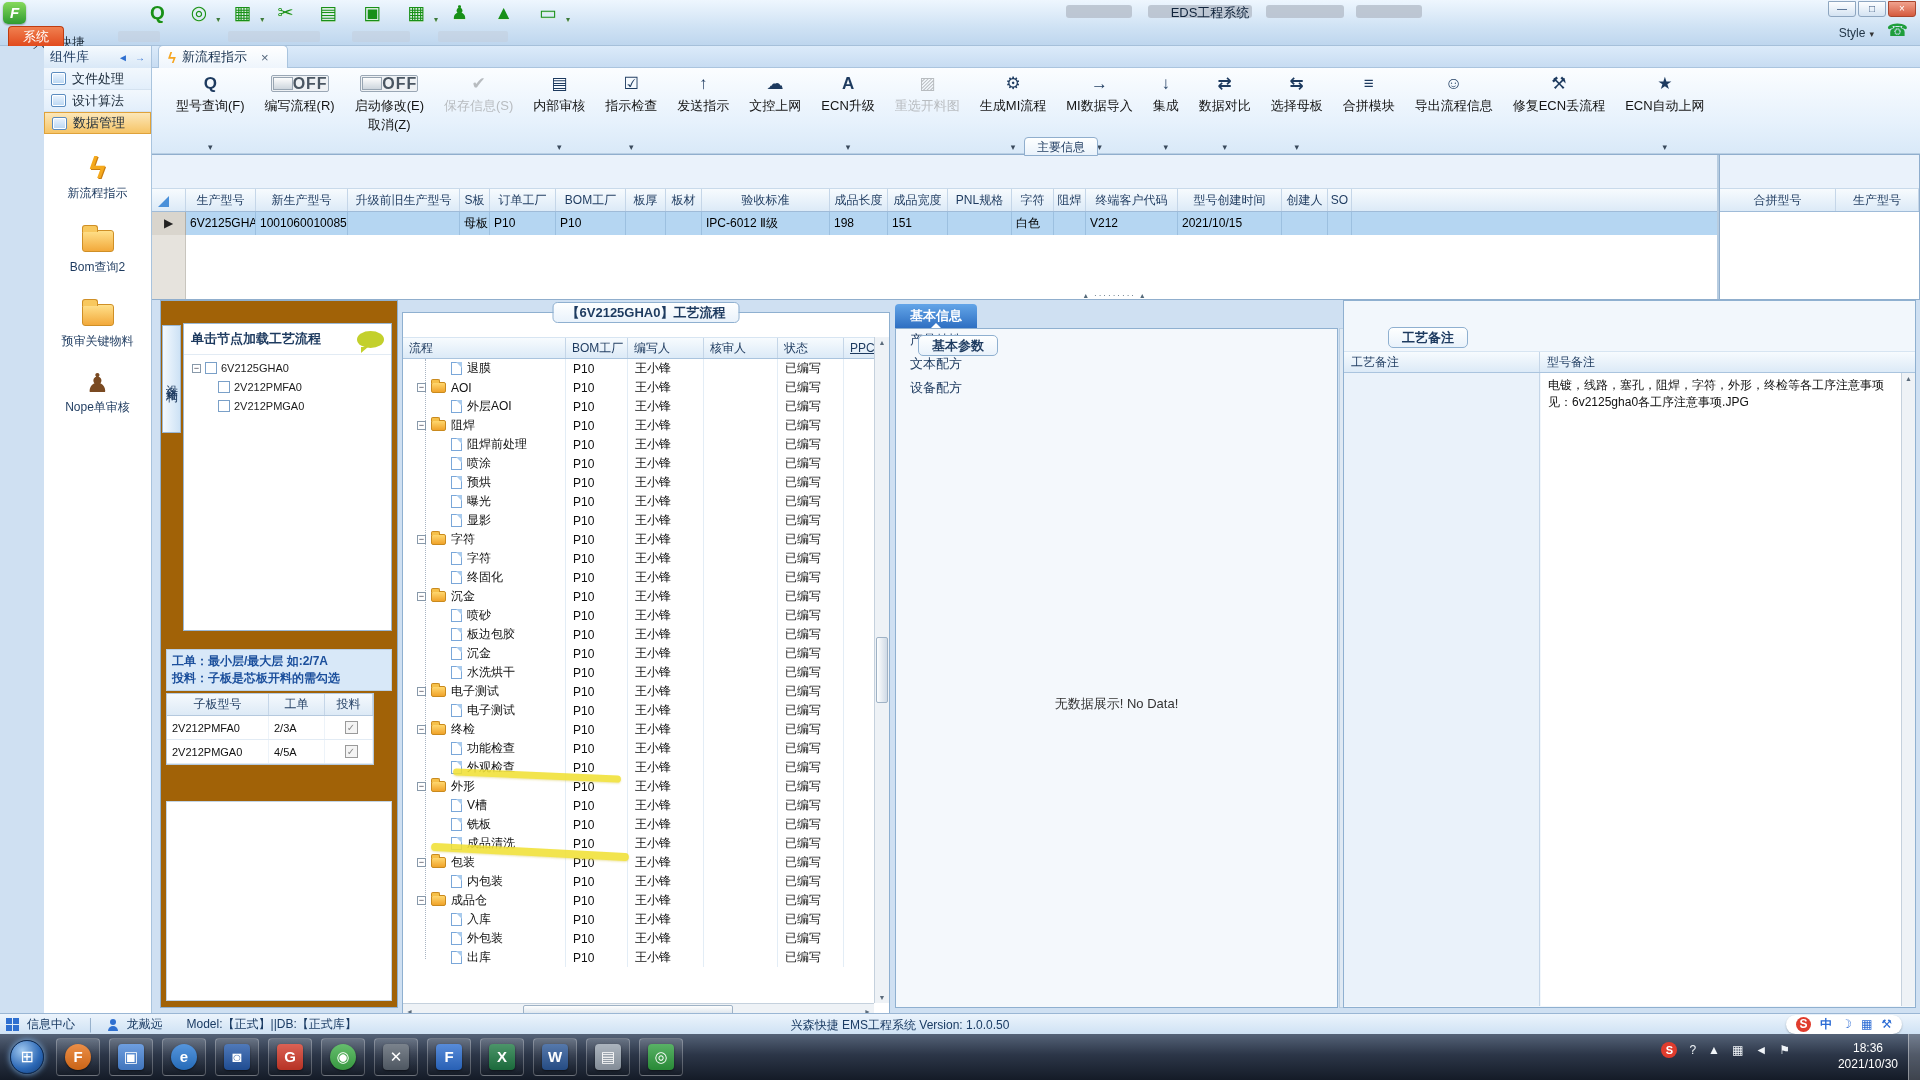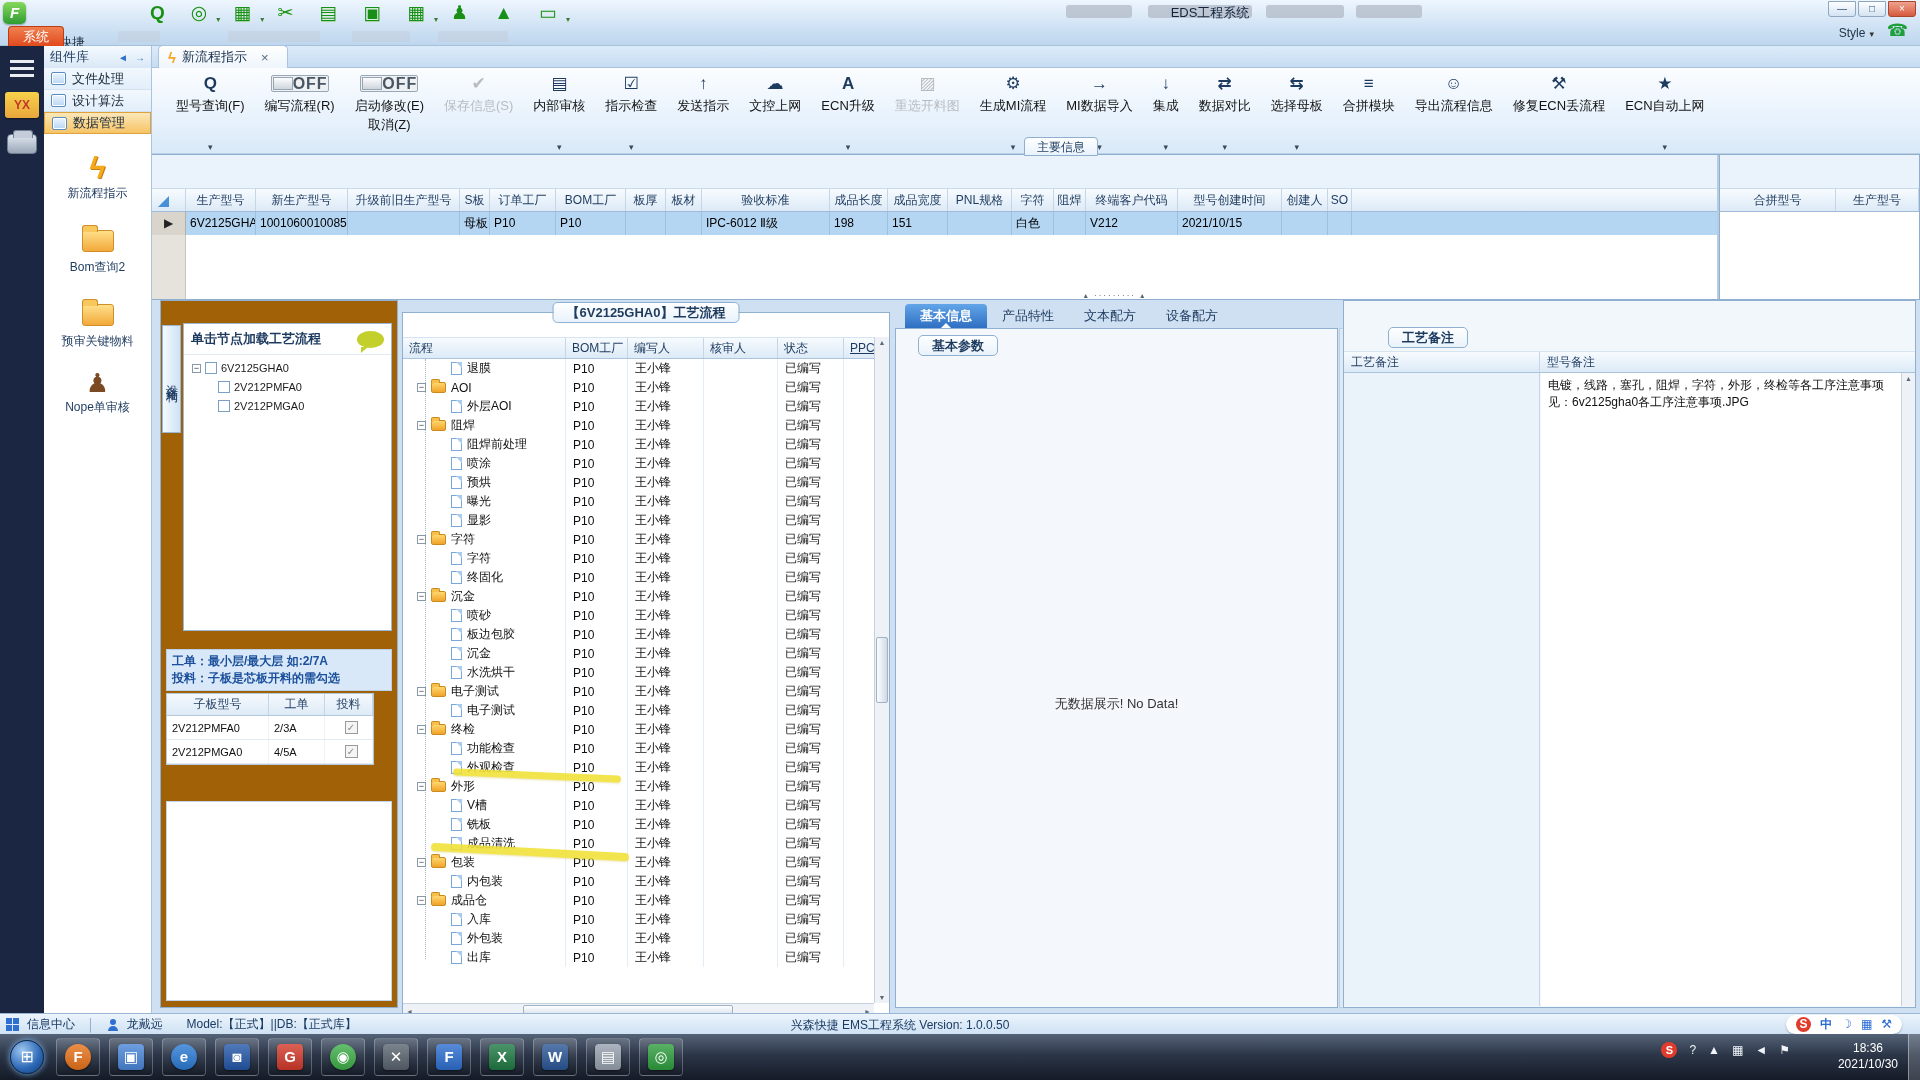--- a/index.html
+++ b/index.html
@@ -189,21 +189,21 @@
   .hs{position:absolute;left:0;right:15px;bottom:0;height:16px;background:#eef2f6;border-top:1px solid #c5d1dd;}
   .hs::before{content:"◄";position:absolute;left:3px;top:4px;font-size:7px;color:#5a6a7a;}
   .hs::after{content:"►";position:absolute;right:3px;top:4px;font-size:7px;color:#5a6a7a;}
   .hs-thumb{position:absolute;left:120px;width:210px;top:1px;bottom:1px;border:1px solid #9fb2c5;
     border-radius:2px;background:linear-gradient(#fdfefe,#cfdae6);}
 
   
   .info-wrap{position:absolute;left:895px;top:300px;width:443px;height:708px;}
   .split-dots{position:absolute;left:140px;top:-9px;width:160px;height:8px;text-align:center;
     font-size:8px;letter-spacing:2px;color:#55releases6a7a;color:#556a7a;}
-  .itabs{position:absolute;left:10px;top:4px;height:24px;display:flex;z-index:2;}
+  .itabs{position:absolute;left:0;top:4px;height:24px;display:flex;z-index:2;flex-direction:column;}
   .itab{padding:0 15px;font-size:13px;color:#1d3a5f;line-height:24px;}
   .itab.sel{background:linear-gradient(#63a5e8,#2e6fc2);color:#fff;font-weight:bold;border-radius:4px 4px 0 0;position:relative;}
   .itab.sel::after{content:"";position:absolute;left:50%;margin-left:-5px;bottom:0;
     border-style:solid;border-width:0 5px 5px 5px;border-color:transparent transparent #fff transparent;}
   .info-body{position:absolute;left:0;top:28px;right:0;bottom:0;background:#f4f8fc;border:1px solid #8fb0d0;}
   .inner-tab{left:22px;top:6px;}
   .info-head{position:absolute;left:0;top:32px;right:0;height:24px;display:flex;}
   .ih-c{font-size:12px;color:#1d3a5f;text-align:center;line-height:23px;border-right:1px solid #c5d6e8;position:relative;}
   .ih-c.corner::after{content:"";position:absolute;left:4px;bottom:4px;border-style:solid;
     border-width:0 0 11px 11px;border-color:transparent transparent #4a90d9 transparent;}
@@ -293,25 +293,20 @@
     <div class="style-box">
       <span>Style</span><span class="caret">▾</span>
     </div>
     <div class="tab-system">系统</div>
     <div class="ghost g1"></div>
     <div class="ghost g2"></div>
     <div class="ghost g3"></div>
     <div class="ghost g4"></div>
   </div>
 
-  <div class="left-strip">
-    <div class="hamb"></div>
-    <div class="yx-logo">YX</div>
-    <div class="car-icon"></div>
-  </div>
 
   <div class="subheader-bg"></div>
   <div class="sidebar-header">
     <span>组件库</span>
     <span class="navs">
       <span>◄</span>
       <span>→</span>
     </span>
   </div>
   <div class="doc-tab">

